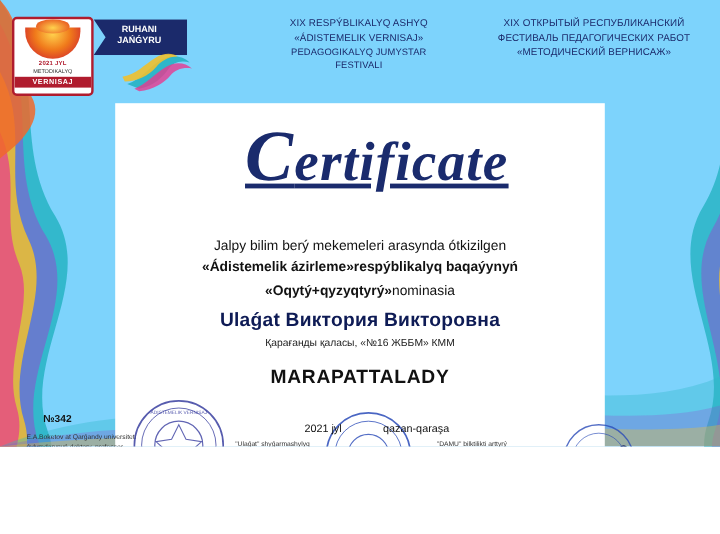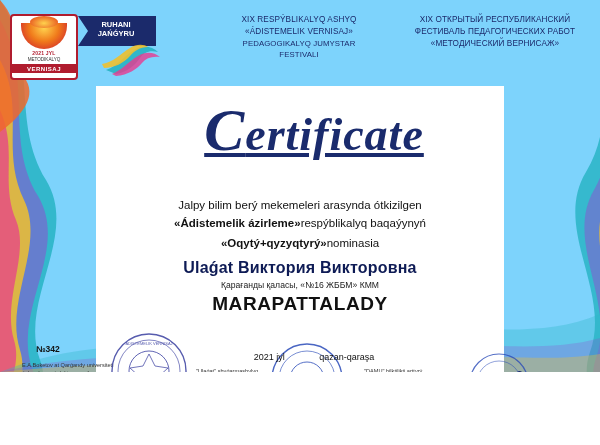--- a/index.html
+++ b/index.html
@@ -72,26 +72,26 @@
     font-size:46px;font-style:italic;font-weight:bold;color:#1a2b6d;
     letter-spacing:1px;
     text-decoration:underline;
   }
   .cert-word .cap{font-size:60px;}
 
   
   .body{position:absolute;left:110px;top:196px;width:380px;text-align:center;}
   .b1{font-size:11.5px;color:#111;line-height:1.6;}
   .b2{font-size:11.5px;color:#111;line-height:1.7;font-weight:bold;}
-  .b2 .reg{font-weight:normal;text-align:right;}
+  .b2 .reg{font-weight:bold;text-align:right;}
   .b3{font-size:11.5px;color:#111;line-height:1.7;font-weight:bold;}
   .b3 .reg{font-weight:normal;}
   .name{font-size:16px;font-weight:bold;color:#0e1b55;margin-top:6px;letter-spacing:.2px;}
   .org{font-size:8.6px;color:#222;margin-top:3px;}
-  .award{font-size:19px;font-weight:bold;color:#111;letter-spacing:.6px;margin-top:3px;}
+  .award{font-size:16px;font-weight:bold;color:#111;letter-spacing:.6px;margin-top:16px;}
 
   
   .reg-no{position:absolute;left:36px;top:344px;font-size:8.5px;font-weight:bold;color:#111;text-align:center;}
   .sig{position:absolute;font-size:5.6px;color:#333;line-height:1.35;text-align:left;}
   .sig1{left:22px;top:362px;width:118px;}
   .sig2{left:196px;top:368px;width:96px;}
   .sig3{left:364px;top:368px;width:104px;}
   .sig-scribble{position:absolute;}
 
   .stamp{position:absolute;border-radius:50%;}

